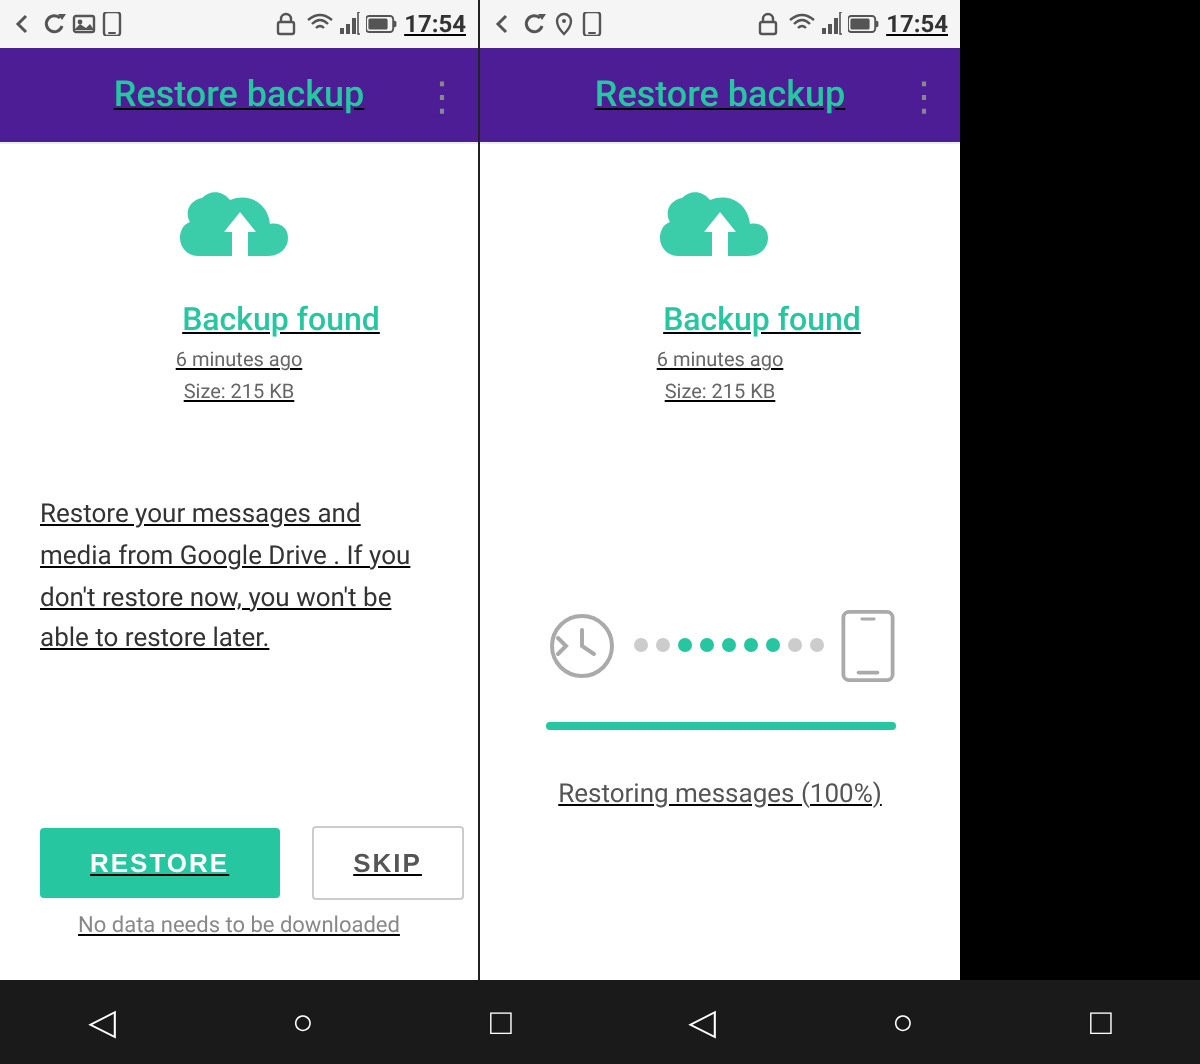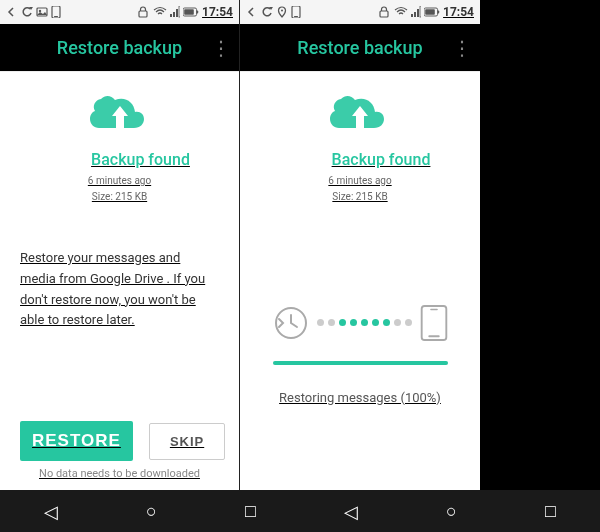--- a/index.html
+++ b/index.html
@@ -49,21 +49,21 @@
       display: flex;
       align-items: center;
       gap: 3px;
       font-size: 11px;
       font-weight: bold;
     }
 
     
     .top-bar {
       height: 48px;
-      background: #000000;
+      background: #4c1d95;
       display: flex;
       align-items: center;
       justify-content: center;
       position: relative;
       border-bottom: 1px solid #eee;
     }
     .top-bar-title {
       font-size: 18px;
       color: #26c6a0;
       font-weight: 500;
@@ -127,22 +127,22 @@
       padding: 16px 0 6px 0;
       display: flex;
       gap: 16px;
       align-items: center;
     }
 
     .btn-restore {
       background: #26c6a0;
       color: #fff;
       border: none;
-      padding: 10px 12px;
-      font-size: 17px;
+      padding: 10px 25px;
+      font-size: 13px;
       font-weight: bold;
       letter-spacing: 1px;
       cursor: pointer;
       border-radius: 2px;
     }
     .btn-skip {
       background: #fff;
       color: #555;
       border: 1px solid #ccc;
       padding: 10px 20px;
@@ -150,21 +150,21 @@
       font-weight: bold;
       letter-spacing: 1px;
       cursor: pointer;
       border-radius: 2px;
     }
 
     .no-download {
       font-size: 11px;
       color: #888;
       text-align: center;
-      padding-bottom: 10px;
+      padding-bottom: 21px;
     }
 
     
     .progress-area {
       flex: 1;
       display: flex;
       flex-direction: column;
       align-items: center;
       justify-content: center;
       padding: 20px;

